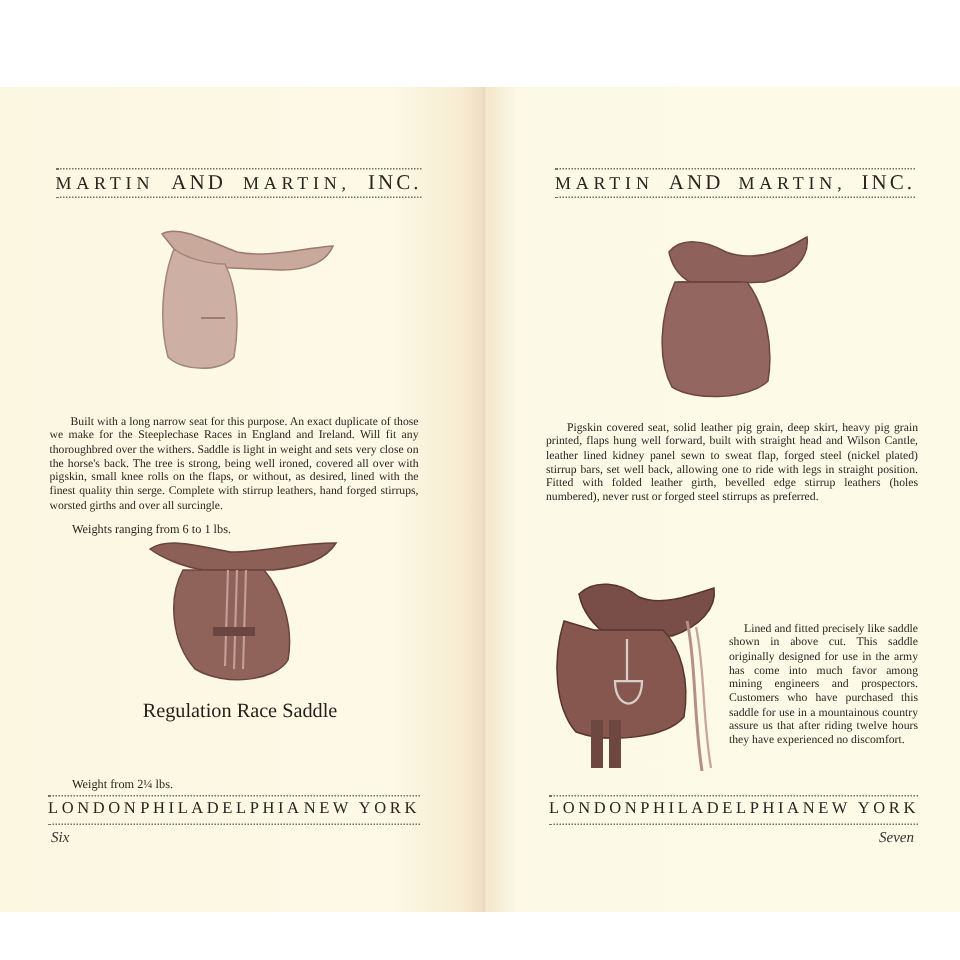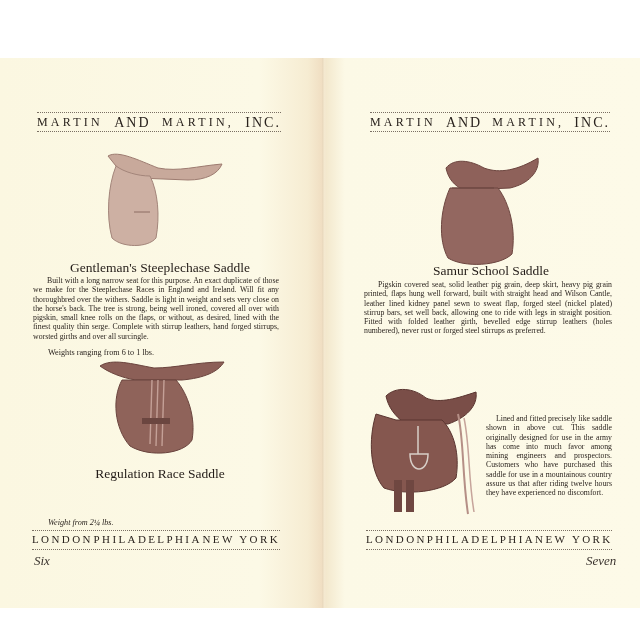--- a/index.html
+++ b/index.html
@@ -37,21 +37,21 @@
     white-space: nowrap;
   }
   .band-text .small { font-size: 14px; letter-spacing: 2px; }
 
   .title { position: absolute; text-align: center; font-size: 13.5px; color: #231c18; }
   .body-text {
     position: absolute; font-size: 7.8px; line-height: 9.3px; text-align: justify;
     color: #2b241f; text-indent: 14px;
   }
   .weights { position: absolute; font-size: 8.2px; color: #2b241f; }
-  .folio { position: absolute; font-size: 13px; font-style: italic; color: #3b342f; }
+  .folio { position: absolute; font-size: 10px; font-style: italic; color: #3b342f; }
 
   .saddle { position: absolute; }
 </style>
 </head>
 <body>
 
 <div class="spread">
 
   <div class="page page-left">
     <div class="rule-band" style="left:37px; width:244px; top:54px;">
@@ -62,33 +62,32 @@
         <span class="small">Inc.</span>
       </div>
     </div>
 
     <svg class="saddle" style="left:98px; top:88px;" width="130" height="105" viewBox="0 0 130 105">
       <path d="M10,10 C20,4 40,14 60,22 C80,26 100,20 124,18 C120,28 108,34 90,34 L40,32 C30,30 22,24 18,20 Z" fill="#c8a99b" stroke="#9d7b70" stroke-width="1"></path>
       <path d="M18,20 C10,40 8,70 14,92 C24,102 50,102 58,92 C62,70 60,46 52,30 C40,30 26,26 18,20 Z" fill="#cdb0a3" stroke="#a3857a" stroke-width="1"></path>
       <line x1="36" y1="66" x2="52" y2="66" stroke="#8c6d62" stroke-width="1"></line>
     </svg>
 
-    <div class="title" style="left:40px; width:240px; top:202px;">Gentleman's Steeplechase Saddle</div>
     <div class="body-text" style="left:33px; width:246px; top:218px;">Built with a long narrow seat for this purpose. An exact duplicate of those we make for the Steeplechase Races in England and Ireland. Will fit any thoroughbred over the withers. Saddle is light in weight and sets very close on the horse's back. The tree is strong, being well ironed, covered all over with pigskin, small knee rolls on the flaps, or without, as desired, lined with the finest quality thin serge. Complete with stirrup leathers, hand forged stirrups, worsted girths and over all surcingle.</div>
     <div class="weights" style="left:48px; top:290px;">Weights ranging from 6 to 1 lbs.</div>
 
     <svg class="saddle" style="left:92px; top:296px;" width="140" height="102" viewBox="0 0 140 102">
       <path d="M8,12 C20,4 40,10 62,14 C84,14 104,8 132,8 C126,18 112,24 90,26 L44,26 C30,24 16,18 8,12 Z" fill="#8c5f57" stroke="#6a433d" stroke-width="1"></path>
       <path d="M30,26 C20,44 22,74 38,92 C58,104 92,100 100,86 C104,64 96,40 84,26 Z" fill="#8f635a" stroke="#6a443e" stroke-width="1"></path>
       <path d="M60,26 L58,90 M66,26 L64,92 M72,26 L70,92" stroke="#c4a097" stroke-width="1.4"></path>
       <rect x="50" y="64" width="28" height="6" fill="#6b4640"></rect>
     </svg>
 
     <div class="title" style="left:40px; width:240px; top:408px;">Regulation Race Saddle</div>
-    <div class="weights" style="left:48px; top:460px;font-style:italic;">Weight from 2¼ lbs.</div>
+    <div class="weights" style="left:48px; top:460px;">Weight from 2¼ lbs.</div>
 
     <div class="rule-band" style="left:32px; width:248px; top:472px;">
       <div class="band-text" style="letter-spacing:2.4px; font-size:11px;">
         <span>London</span>
         <span>Philadelphia</span>
         <span>New York</span>
       </div>
     </div>
     <div class="folio" style="left:34px; top:495px;">Six</div>
   </div>
@@ -104,21 +103,20 @@
         <span class="small">Inc.</span>
       </div>
     </div>
 
     <svg class="saddle" style="left:108px; top:96px;" width="112" height="112" viewBox="0 0 112 112">
       <path d="M12,14 C20,4 36,6 50,14 C66,20 84,16 104,4 C106,18 94,30 76,34 L30,36 C20,32 14,24 12,14 Z" fill="#8e615a" stroke="#6d4640" stroke-width="1"></path>
       <path d="M16,34 C6,56 4,86 14,104 C30,114 66,112 78,100 C82,76 76,50 64,34 Z" fill="#936760" stroke="#6d4640" stroke-width="1"></path>
       <path d="M18,34 L60,34" stroke="#6d4640" stroke-width="1"></path>
     </svg>
 
-    <div class="title" style="left:40px; width:250px; top:205px;">Samur School Saddle</div>
     <div class="body-text" style="left:38px; width:248px; top:222px;">Pigskin covered seat, solid leather pig grain, deep skirt, heavy pig grain printed, flaps hung well forward, built with straight head and Wilson Cantle, leather lined kidney panel sewn to sweat flap, forged steel (nickel plated) stirrup bars, set well back, allowing one to ride with legs in straight position. Fitted with folded leather girth, bevelled edge stirrup leathers (holes numbered), never rust or forged steel stirrups as preferred.</div>
 
     <svg class="saddle" style="left:40px; top:326px;" width="120" height="132" viewBox="0 0 120 132">
       <path d="M20,12 C30,2 48,4 60,14 C74,20 92,14 110,8 C112,22 100,34 82,40 L40,40 C28,32 22,22 20,12 Z" fill="#7a4e48" stroke="#5a3530" stroke-width="1"></path>
       <path d="M10,30 C2,56 4,88 18,104 C40,112 78,108 90,94 C94,70 88,48 76,36 L30,36 Z" fill="#85574f" stroke="#5a3530" stroke-width="1"></path>
       <rect x="28" y="96" width="8" height="32" fill="#6f4741"></rect>
       <rect x="40" y="96" width="8" height="32" fill="#6f4741"></rect>
       <path d="M52,42 L52,70 M44,70 C44,90 62,90 62,70 Z" stroke="#d8cfc8" stroke-width="1.5" fill="none"></path>
       <path d="M92,30 C98,56 96,90 102,130" stroke="#b58f86" stroke-width="2" fill="none"></path>
       <path d="M98,34 C104,62 102,92 108,128" stroke="#c6a49b" stroke-width="1.5" fill="none"></path>

